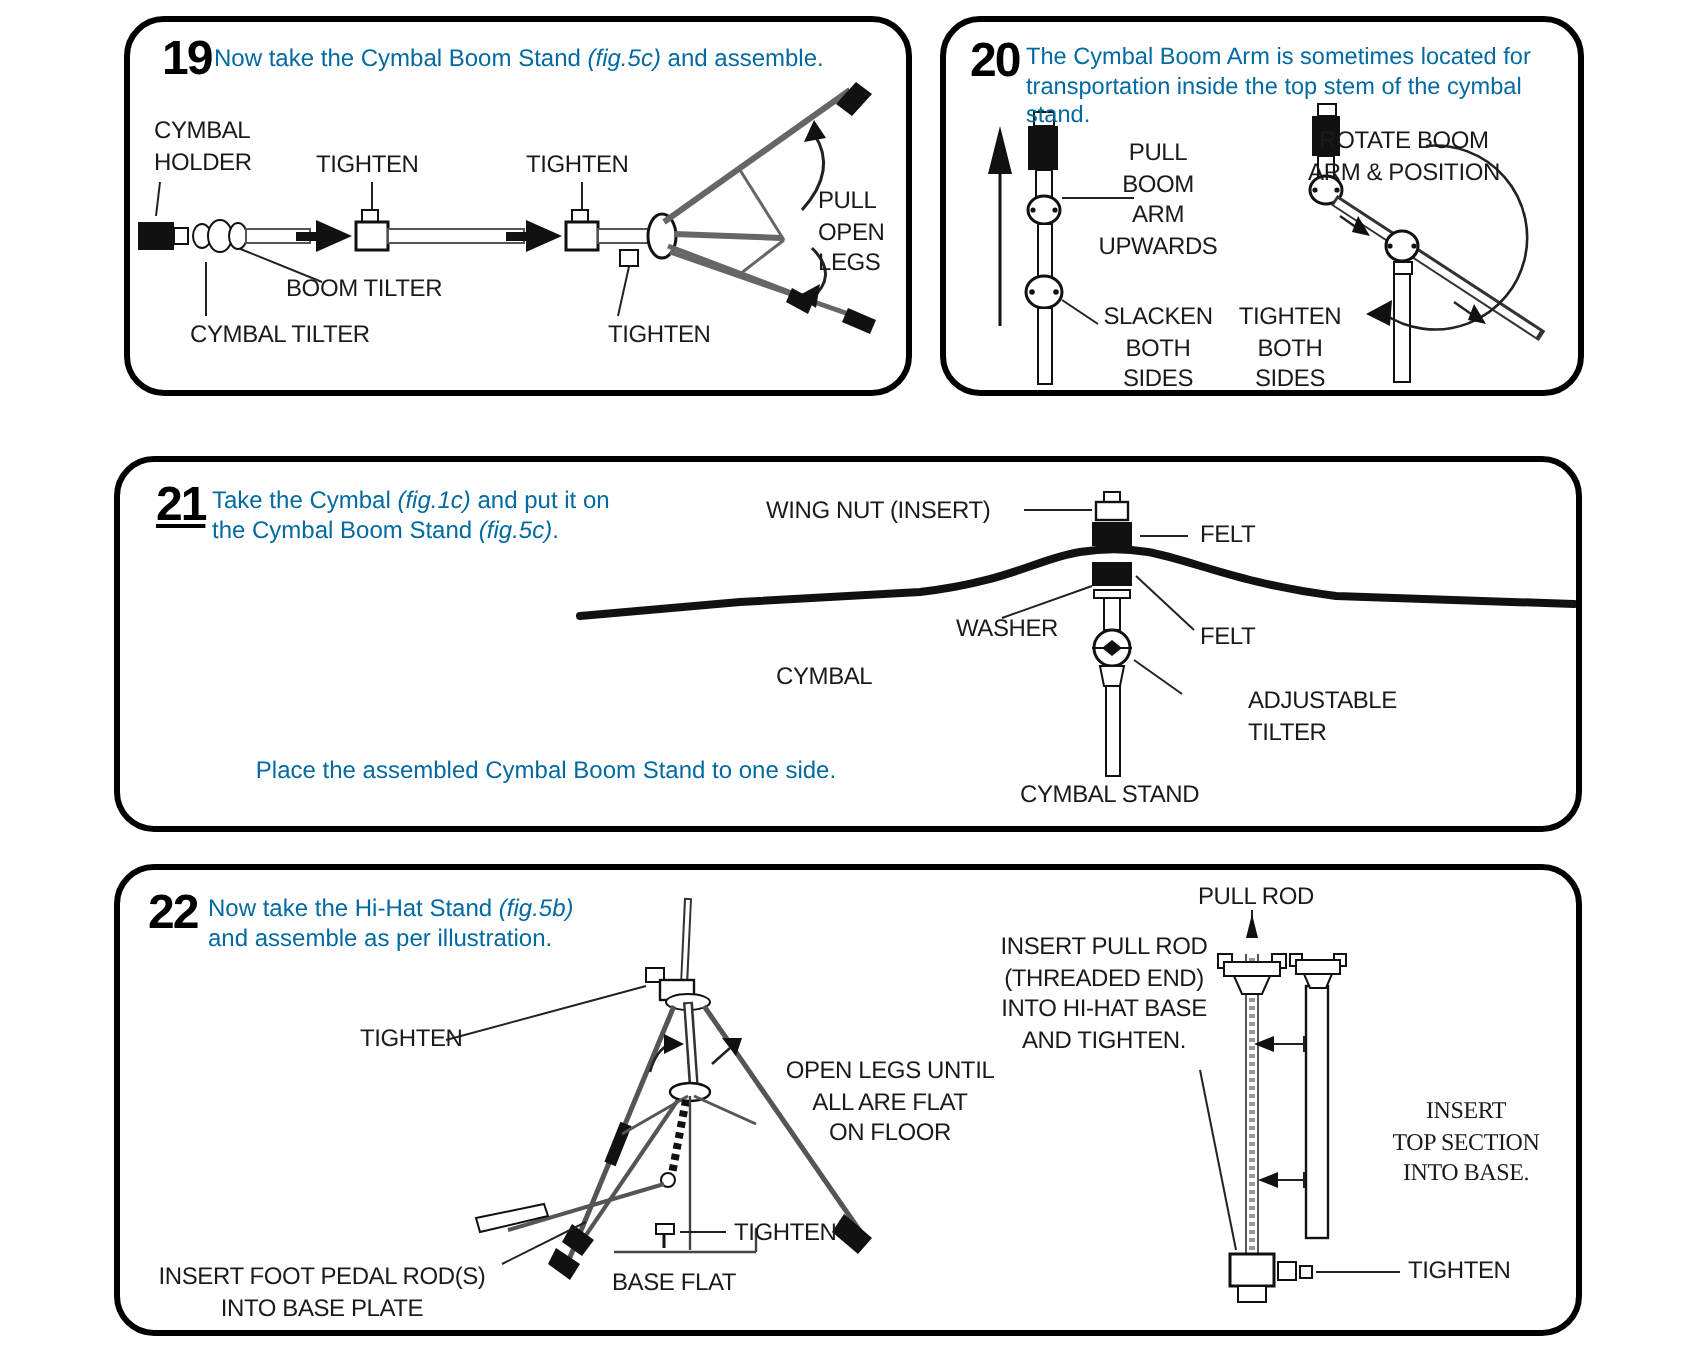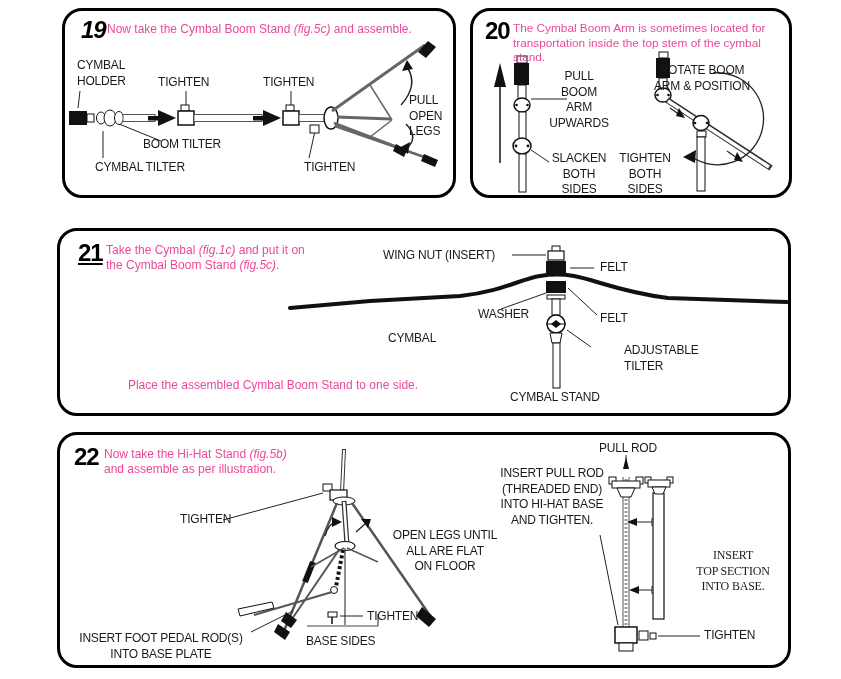--- a/index.html
+++ b/index.html
@@ -1,19 +1,19 @@
 <!DOCTYPE html>
 <html><head>
 <meta charset="utf-8">
 <style>
   html,body{margin:0;padding:0;background:#fff;}
   body{width:841px;height:679px;position:relative;font-family:"Liberation Sans",sans-serif;color:#111;overflow:hidden;}
   .panel{position:absolute;border:3px solid #000;border-radius:20px;background:#fff;box-sizing:border-box;}
   .num{position:absolute;font-size:24px;font-weight:bold;letter-spacing:-1px;color:#000;}
-  .instr{position:absolute;font-size:12px;line-height:14.5px;white-space:pre-line;color:#ec4899;}
+  .instr{position:absolute;font-size:12px;line-height:14.5px;white-space:pre-line;color:#0369a1;}
   .fig{font-style:italic;}
   .lbl{position:absolute;font-size:12px;line-height:15.5px;white-space:pre-line;letter-spacing:-0.2px;color:#1a1a1a;}
   .ctr{text-align:center;}
   svg.diag{position:absolute;left:0;top:0;}
 </style>
 </head>
 <body>
 
 <div class="panel" style="left:62px;top:8px;width:394px;height:190px;">
   <svg class="diag" width="388" height="184" viewBox="0 0 388 184">
@@ -54,21 +54,21 @@
       <line x1="270" y1="115" x2="368" y2="149" stroke="#666" stroke-width="2.5"></line>
       <polygon points="353,41 363,30 371,36 361,47" fill="#111"></polygon>
       <polygon points="331,133 342,139 339,146 328,140" fill="#111"></polygon>
       <polygon points="359,143 373,149 370,156 356,150" fill="#111"></polygon>
       <path d="M336,94 Q354,74 342,56" fill="none" stroke="#222" stroke-width="1.5"></path>
       <polygon points="337,60 348,58 342,49" fill="#111"></polygon>
       <path d="M341,113 Q355,127 340,139" fill="none" stroke="#222" stroke-width="1.5"></path>
       <polygon points="345,131 343,143 334,137" fill="#111"></polygon>
     </g>
   </svg>
-  <div class="num" style="left:16px;top:5px;font-style:italic;">19</div>
+  <div class="num" style="left:16px;top:5px;">19</div>
   <div class="instr" style="left:42px;top:11px;width:330px;"><span>Now take the Cymbal Boom Stand </span><span class="fig">(fig.5c)</span><span> and assemble.</span></div>
   <div class="lbl" style="left:12px;top:47px;">CYMBAL
 HOLDER</div>
   <div class="lbl" style="left:93px;top:64px;">TIGHTEN</div>
   <div class="lbl" style="left:198px;top:64px;">TIGHTEN</div>
   <div class="lbl" style="left:344px;top:82px;">PULL
 OPEN
 LEGS</div>
   <div class="lbl" style="left:78px;top:126px;">BOOM TILTER</div>
   <div class="lbl" style="left:30px;top:149px;">CYMBAL TILTER</div>
@@ -240,21 +240,21 @@
     </g>
   </svg>
   <div class="num" style="left:14px;top:8px;">22</div>
   <div class="instr" style="left:44px;top:12px;width:260px;"><span>Now take the Hi-Hat Stand </span><span class="fig">(fig.5b)</span><span>
 and assemble as per illustration.</span></div>
   <div class="lbl" style="left:120px;top:77px;">TIGHTEN</div>
   <div class="lbl ctr" style="left:328px;top:93px;width:114px;">OPEN LEGS UNTIL
 ALL ARE FLAT
 ON FLOOR</div>
   <div class="lbl" style="left:307px;top:174px;">TIGHTEN</div>
-  <div class="lbl" style="left:246px;top:199px;">BASE SIDES</div>
+  <div class="lbl" style="left:246px;top:199px;">BASE FLAT</div>
   <div class="lbl ctr" style="left:13px;top:196px;width:176px;">INSERT FOOT PEDAL ROD(S)
 INTO BASE PLATE</div>
   <div class="lbl ctr" style="left:518px;top:6px;width:100px;">PULL ROD</div>
   <div class="lbl ctr" style="left:430px;top:31px;width:124px;">INSERT PULL ROD
 (THREADED END)
 INTO HI-HAT BASE
 AND TIGHTEN.</div>
   <div class="lbl ctr" style="left:613px;top:113px;width:120px;font-family:Liberation Serif, serif;">INSERT
 TOP SECTION
 INTO BASE.</div>

